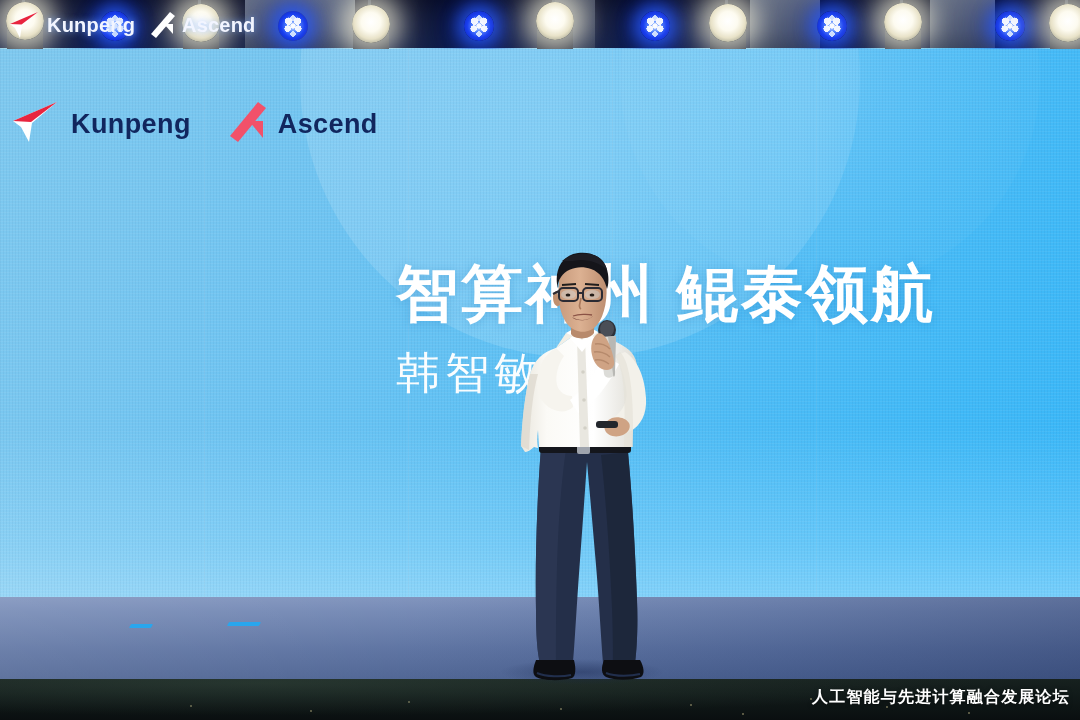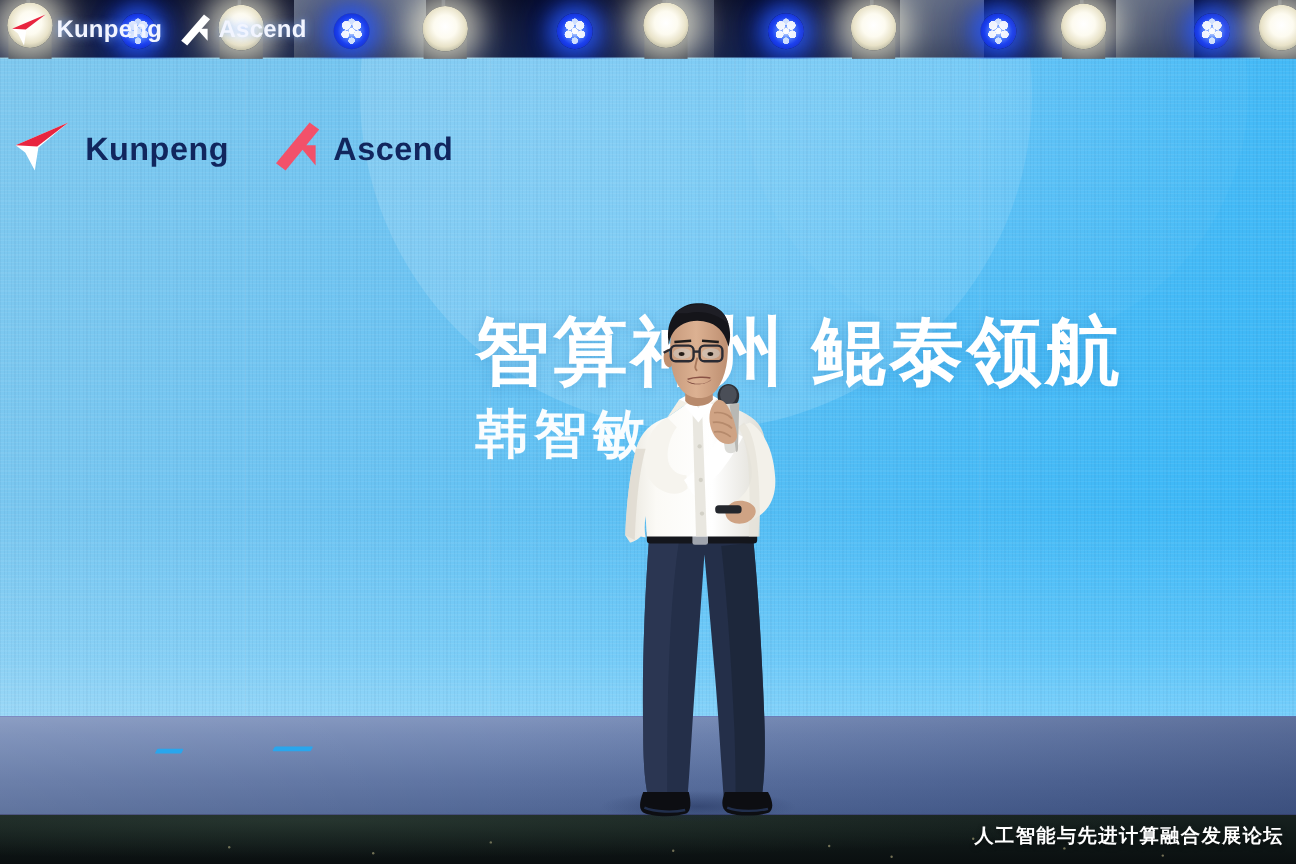--- a/index.html
+++ b/index.html
@@ -117,21 +117,21 @@
   }
 
   
   .title-block{position:absolute;z-index:3;left:396px;top:213px;}
   .main-title{
     color:#ffffff;font-size:62px;line-height:1.05;font-weight:700;
     letter-spacing:3px;white-space:nowrap;
     text-shadow:0 1px 10px rgba(30,120,190,.30);
   }
   .speaker-name{
-    margin-top:7px;color:#ffffff;font-size:44px;font-weight:700;letter-spacing:5px;
+    margin-top:18px;color:#ffffff;font-size:44px;font-weight:400;letter-spacing:5px;
     opacity:.97;white-space:nowrap;
   }
 
   
   .speaker{position:absolute;left:0;top:0;width:1080px;height:720px;z-index:6;pointer-events:none;}
 
   
   .stage-floor{
     position:absolute;left:0;top:597px;width:1080px;height:82px;
     background:linear-gradient(180deg,#7f93bd 0%,#7388b4 18%,#5d73a2 62%,#4e6493 100%);

